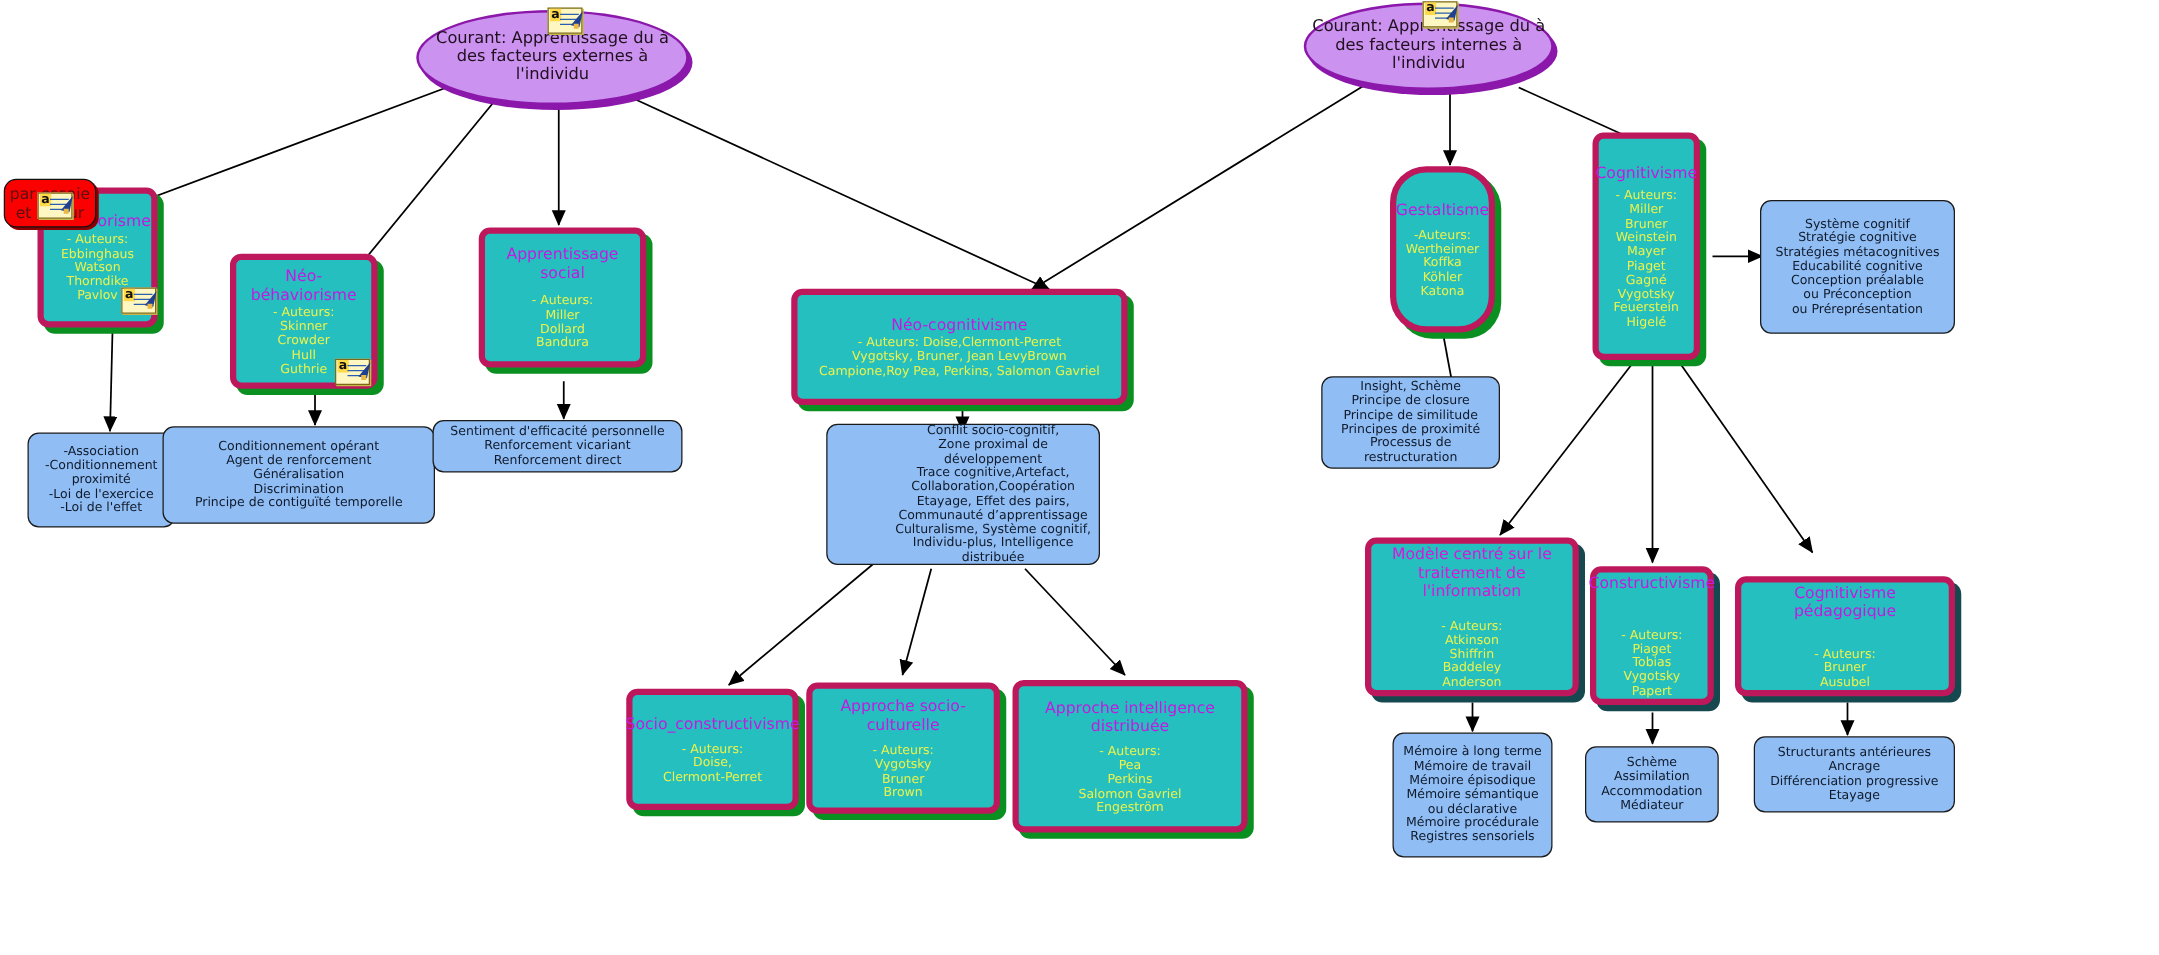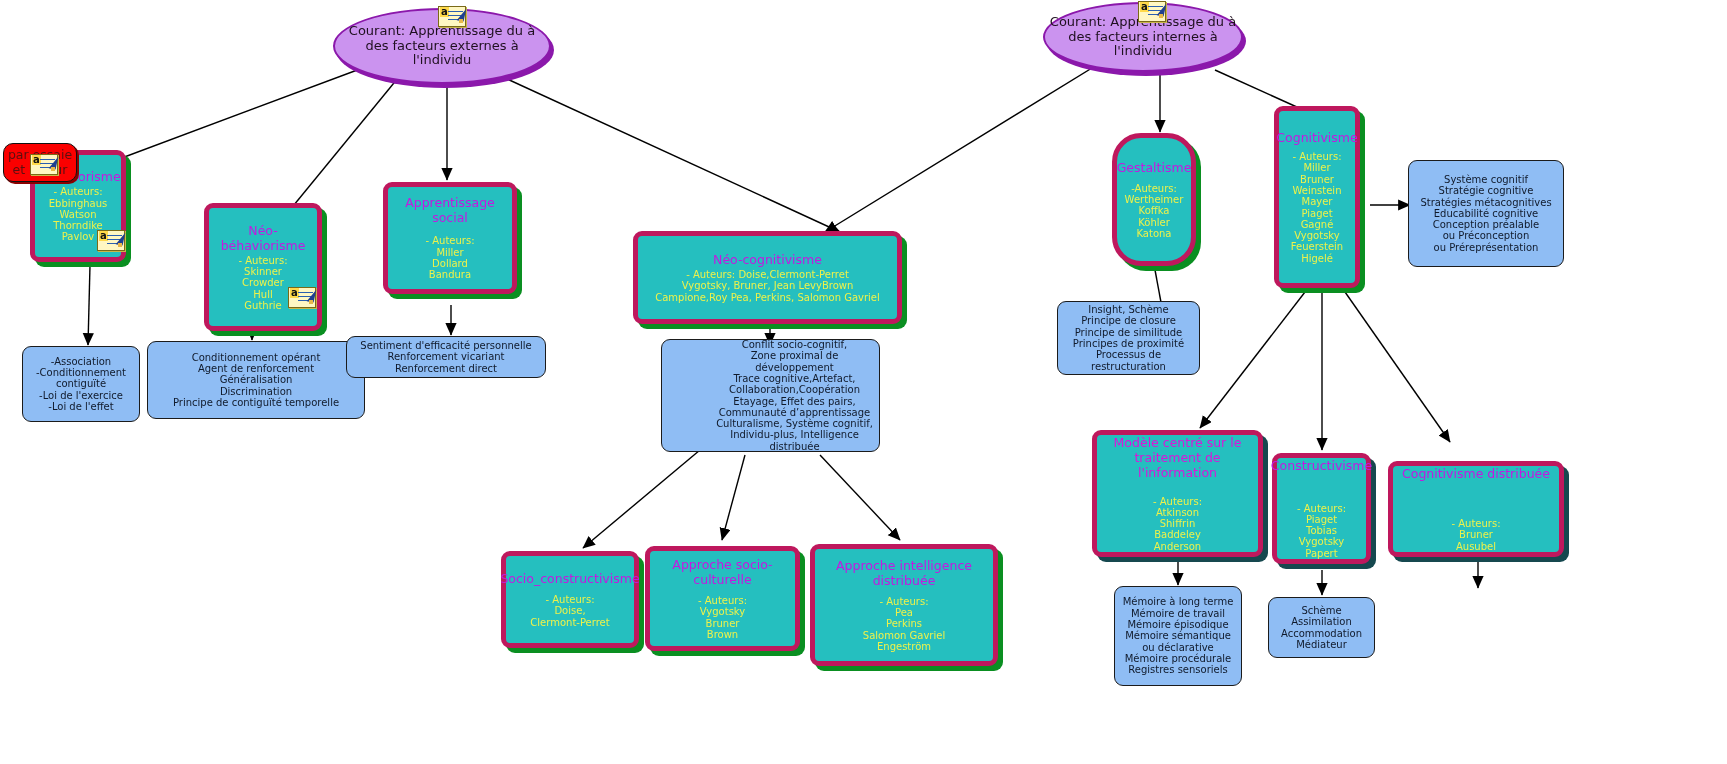--- a/index.html
+++ b/index.html
@@ -121,21 +121,21 @@
     <span class="note-icon" style="left:62px;top:75px;">
       <span class="a">a</span>
         <span class="rule" style="top:4px;"></span>
         <span class="rule" style="top:8px;"></span>
       <span class="rule" style="top:12px;"></span>
         <span class="pen"></span>
         <span class="nib"></span>
     </span>
   </div>
 
-  <div class="node teal" style="left:204px;top:203px;width:118px;height:128px;">
+  <div class="node teal" style="left:184px;top:203px;width:118px;height:108px;">
     <span class="title t12">Néo-béhaviorisme</span>
     <span class="lines t11">- Auteurs:
 Skinner
 Crowder
 Hull
 Guthrie</span>
     <span class="note-icon" style="left:79px;top:79px;">
       <span class="a">a</span>
         <span class="rule" style="top:4px;"></span>
         <span class="rule" style="top:8px;"></span>
@@ -220,35 +220,35 @@
   <div class="node teal navy" style="left:1272px;top:453px;width:99px;height:111px;">
     <span class="title t12">Constructivisme</span>
     <span class="lines t11" style="margin-top:6px;">- Auteurs:
 Piaget
 Tobias
 Vygotsky
 Papert</span>
   </div>
 
   <div class="node teal navy" style="left:1388px;top:461px;width:176px;height:96px;">
-    <span class="title t12">Cognitivisme distribuée</span>
+    <span class="title t12">Cognitivisme pédagogique</span>
     <span class="lines t11" style="margin-top:6px;">- Auteurs:
 Bruner
 Ausubel</span>
   </div>
 
   <div class="node blue lines t11" style="left:22px;top:346px;width:118px;height:76px;">
     <span>-Association
 -Conditionnement
-contiguïté
+proximité
 -Loi de l'exercice
 -Loi de l'effet</span>
   </div>
 
-  <div class="node blue lines t11" style="left:147px;top:341px;width:218px;height:78px;">
+  <div class="node blue lines t11" style="left:130px;top:341px;width:218px;height:78px;">
     <span>Conditionnement opérant
 Agent de renforcement
 Généralisation
 Discrimination
 Principe de contiguïté temporelle</span>
   </div>
 
   <div class="node blue lines t11" style="left:346px;top:336px;width:200px;height:42px;">
     <span>Sentiment d'efficacité personnelle
 Renforcement vicariant
@@ -294,20 +294,26 @@
 Registres sensoriels</span>
   </div>
 
   <div class="node blue lines t11" style="left:1268px;top:597px;width:107px;height:61px;">
     <span>Schème
 Assimilation
 Accommodation
 Médiateur</span>
   </div>
 
+  <div class="node blue lines t11" style="left:1403px;top:589px;width:161px;height:61px;">
+    <span>Structurants antérieures
+Ancrage
+Différenciation progressive
+Etayage</span>
+  </div>
 
   <div class="node redbox lines t12" style="left:3px;top:143px;width:74px;height:39px;">
     <span>par essaie
 et erreur</span>
     <span class="note-icon" style="left:26px;top:10px;">
       <span class="a">a</span><span class="rule" style="top:4px;"></span><span class="rule" style="top:8px;"></span>
       <span class="rule" style="top:12px;"></span><span class="pen"></span><span class="nib"></span>
     </span>
   </div>
 

